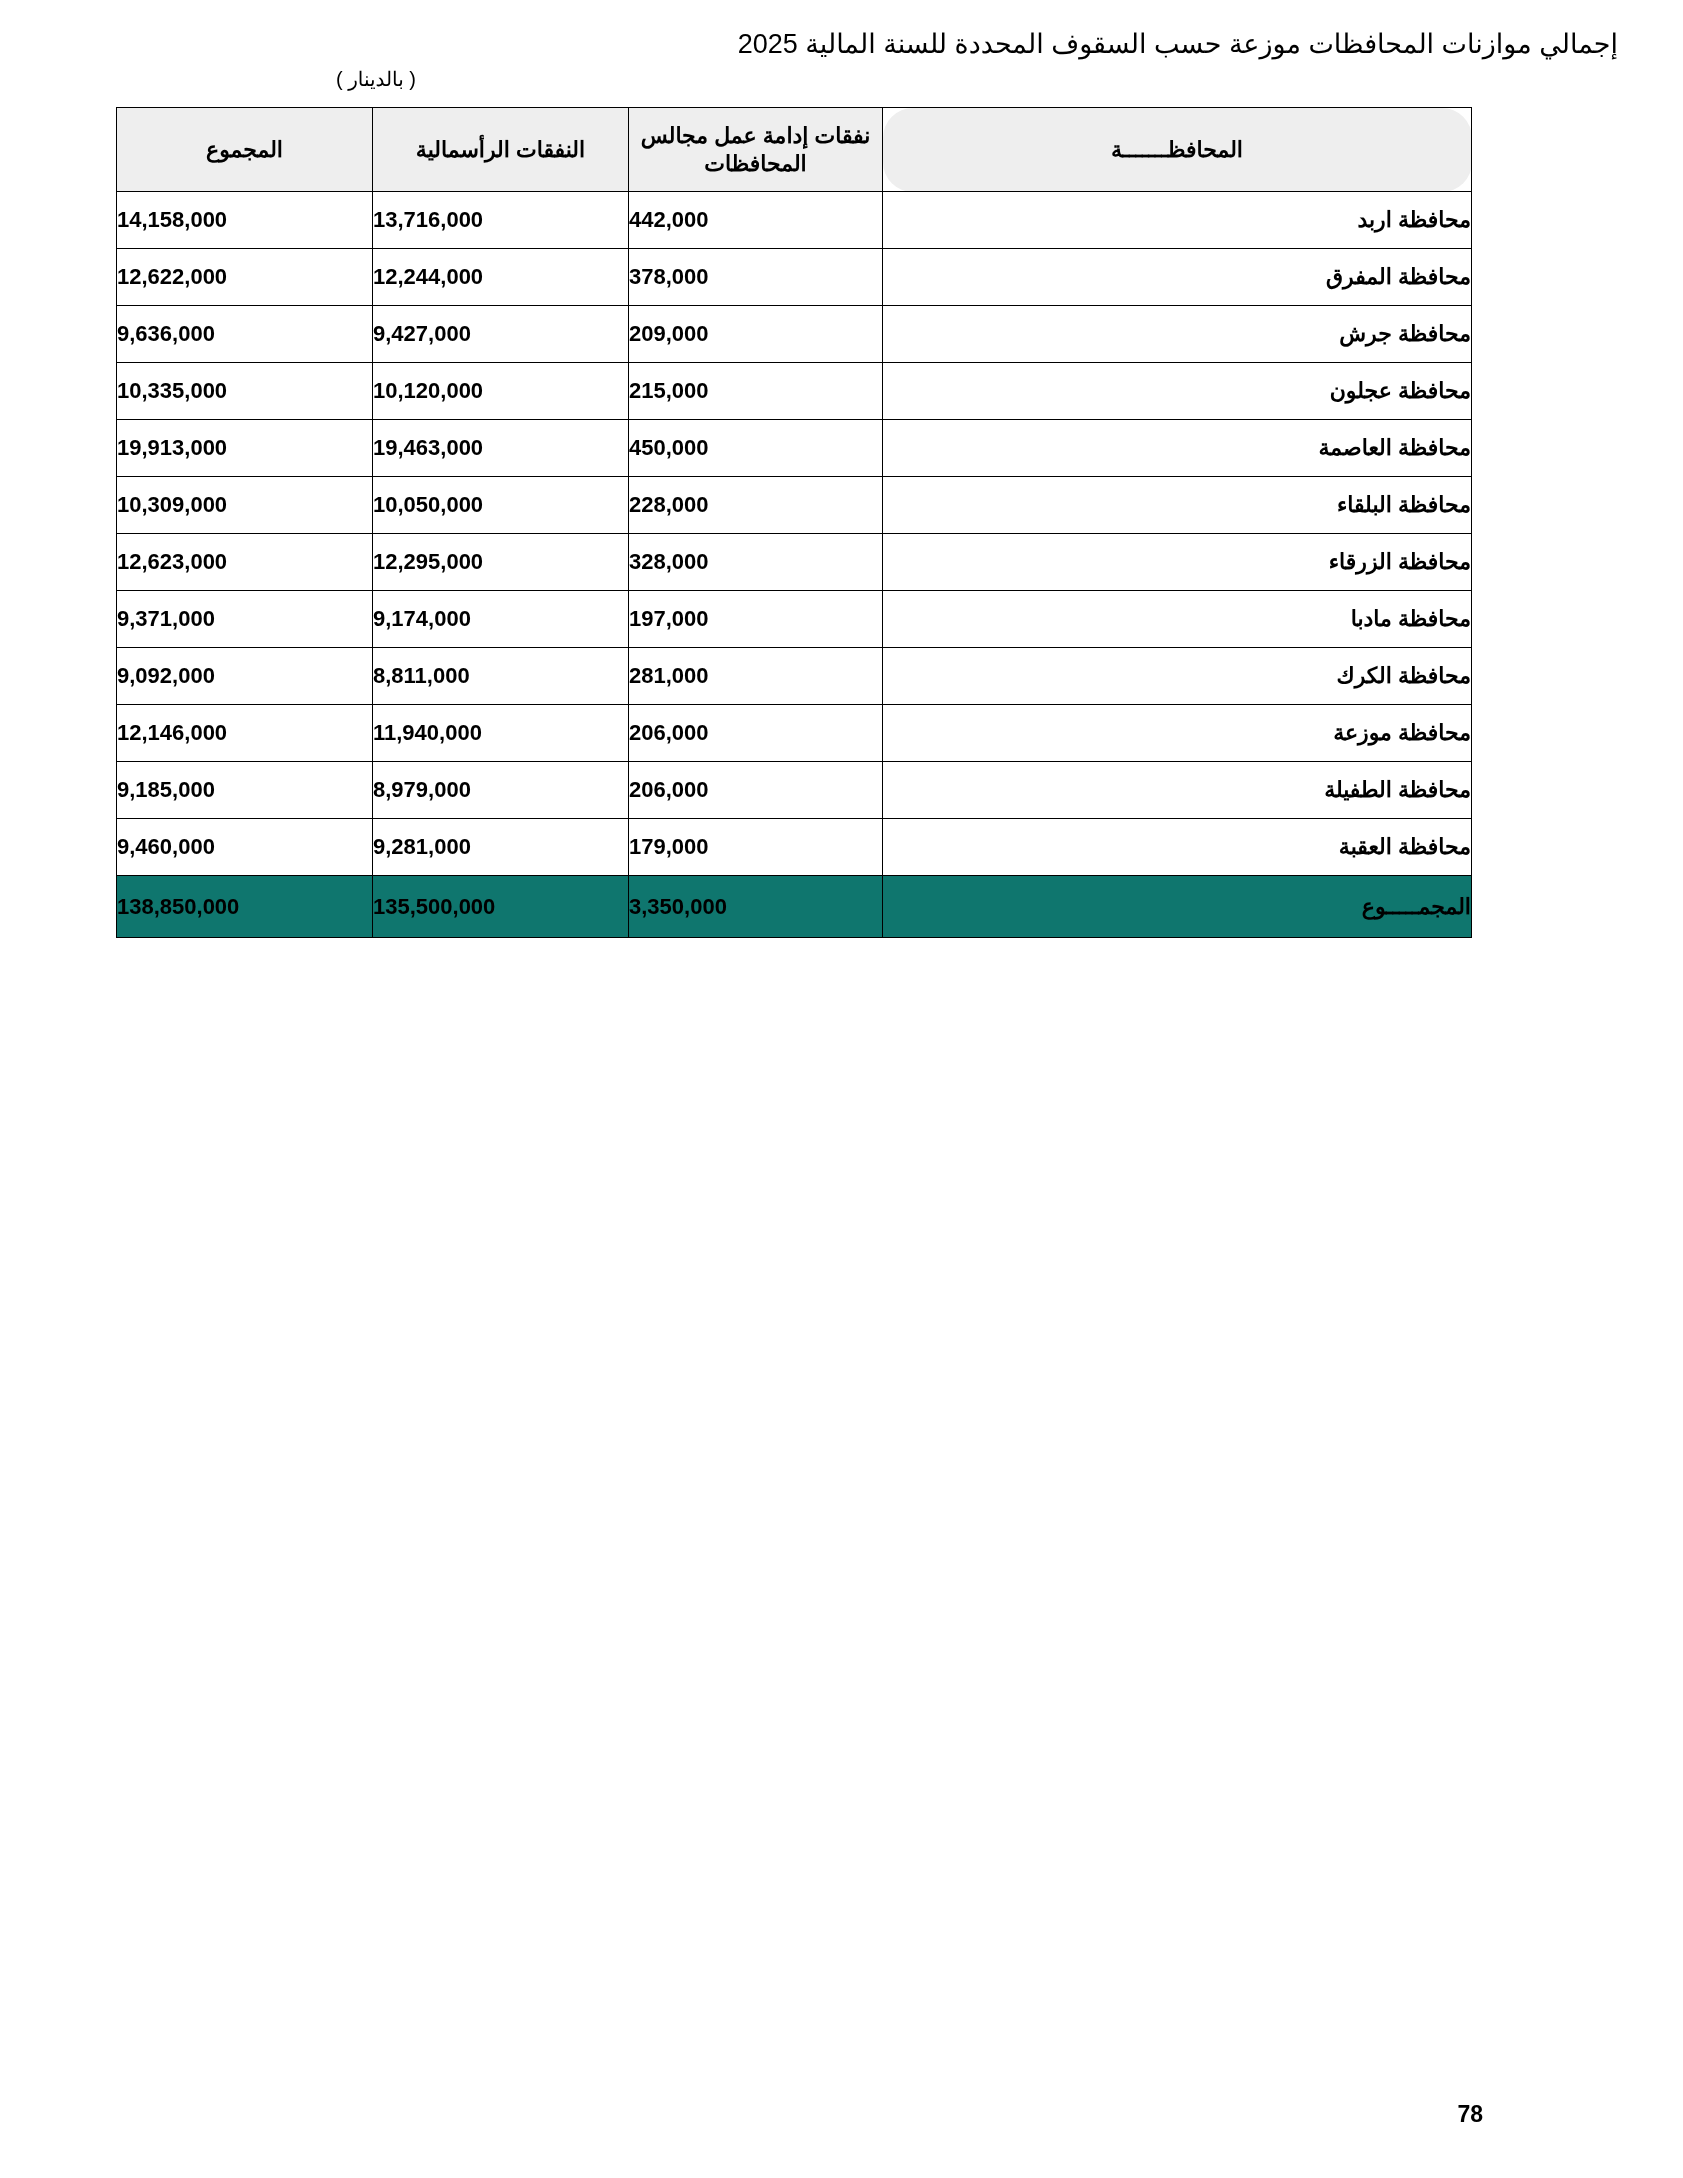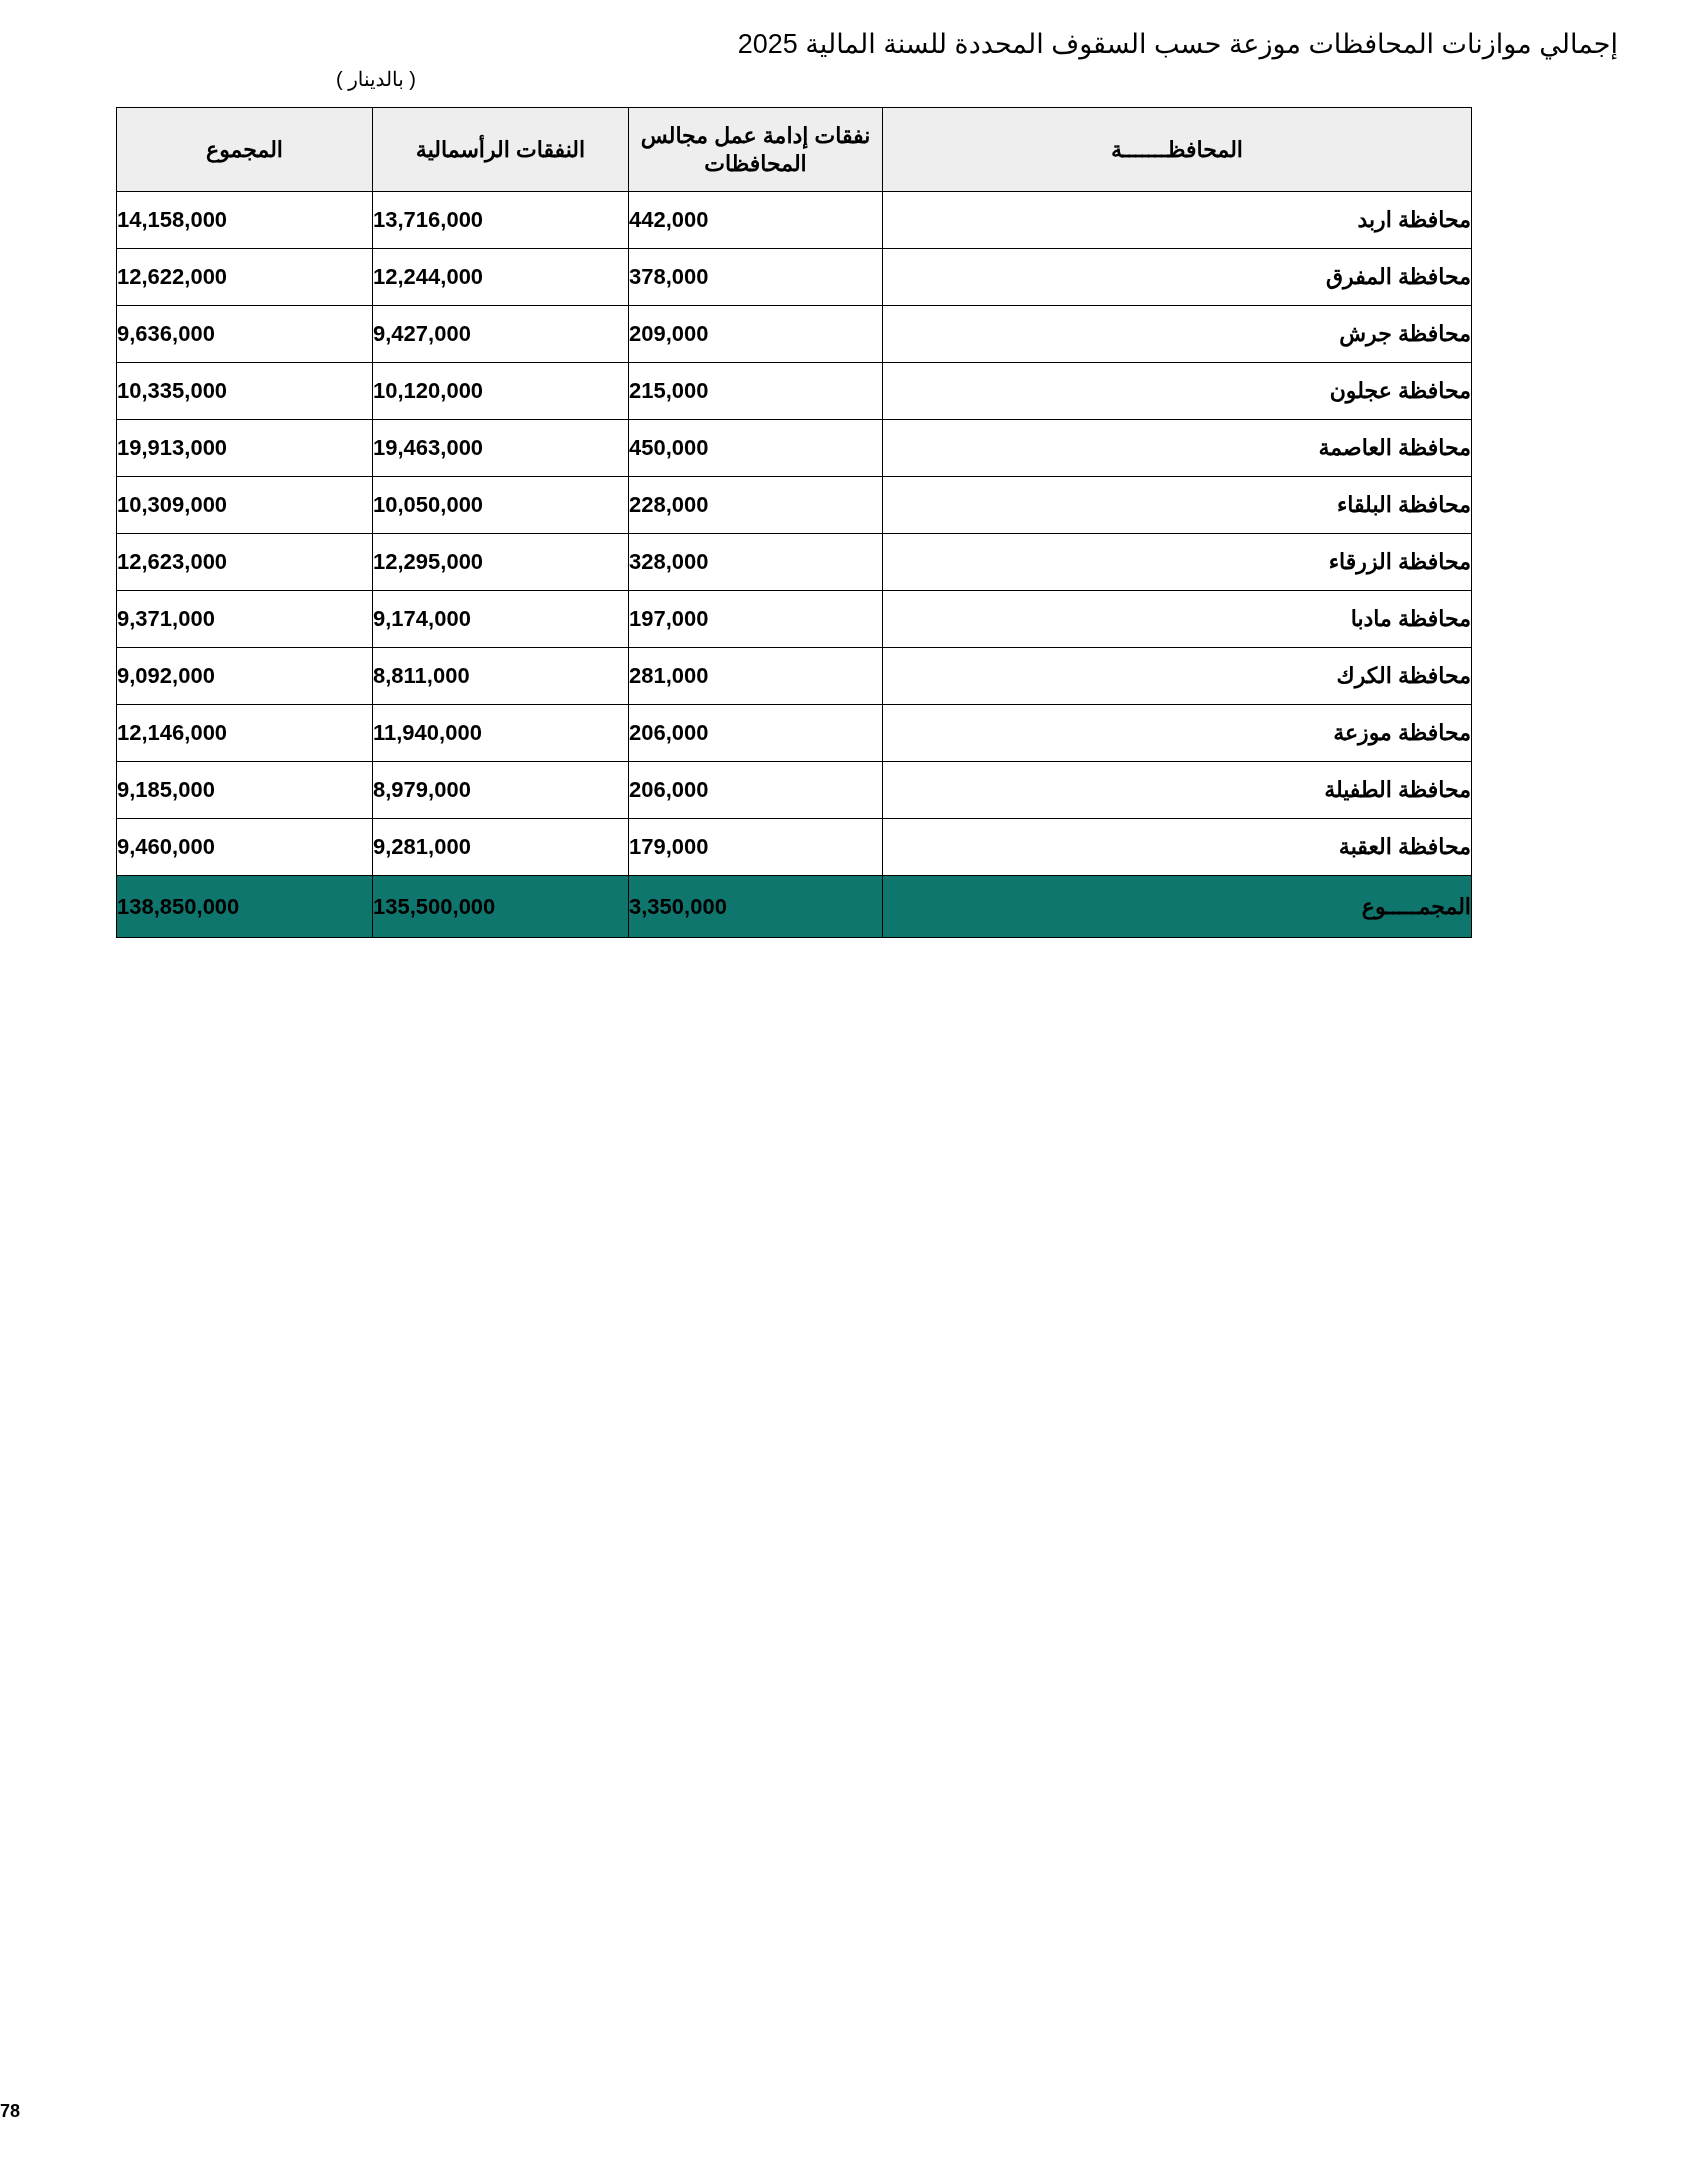--- a/index.html
+++ b/index.html
@@ -56,21 +56,21 @@
     font-weight: bold;
     vertical-align: middle;
   }
   thead th {
     background: #eeeeee;
     height: 83px;
     text-align: center;
     line-height: 1.25;
     font-size: 21px;
   }
-  th.col-gov   { width: 588px; }
+  th.col-gov   { width: 588px; border-radius: 30px; }
   th.col-maint { width: 253px; }
   th.col-cap   { width: 255px; }
   th.col-total { width: 255px; }
 
   td.gov-name {
     text-align: right;
     padding-right: 14px;
     height: 56px;
     font-size: 22px;
   }
@@ -86,22 +86,22 @@
   }
   tr.total-row td.gov-name {
     font-size: 22px;
     margin-top: 19px;
   }
   .page-number {
     position: absolute;
     top: 2101px;
     left: 0;
     width: 1483px;
-    text-align: left;
-    font-size: 18px;
+    text-align: right;
+    font-size: 23px;
     font-weight: bold;
     direction: ltr;
   }
 </style>
 </head>
 <body>
 
 <div class="page">
 
   <div class="doc-title">إجمالي موازنات المحافظات موزعة حسب السقوف المحددة للسنة المالية  2025</div>

